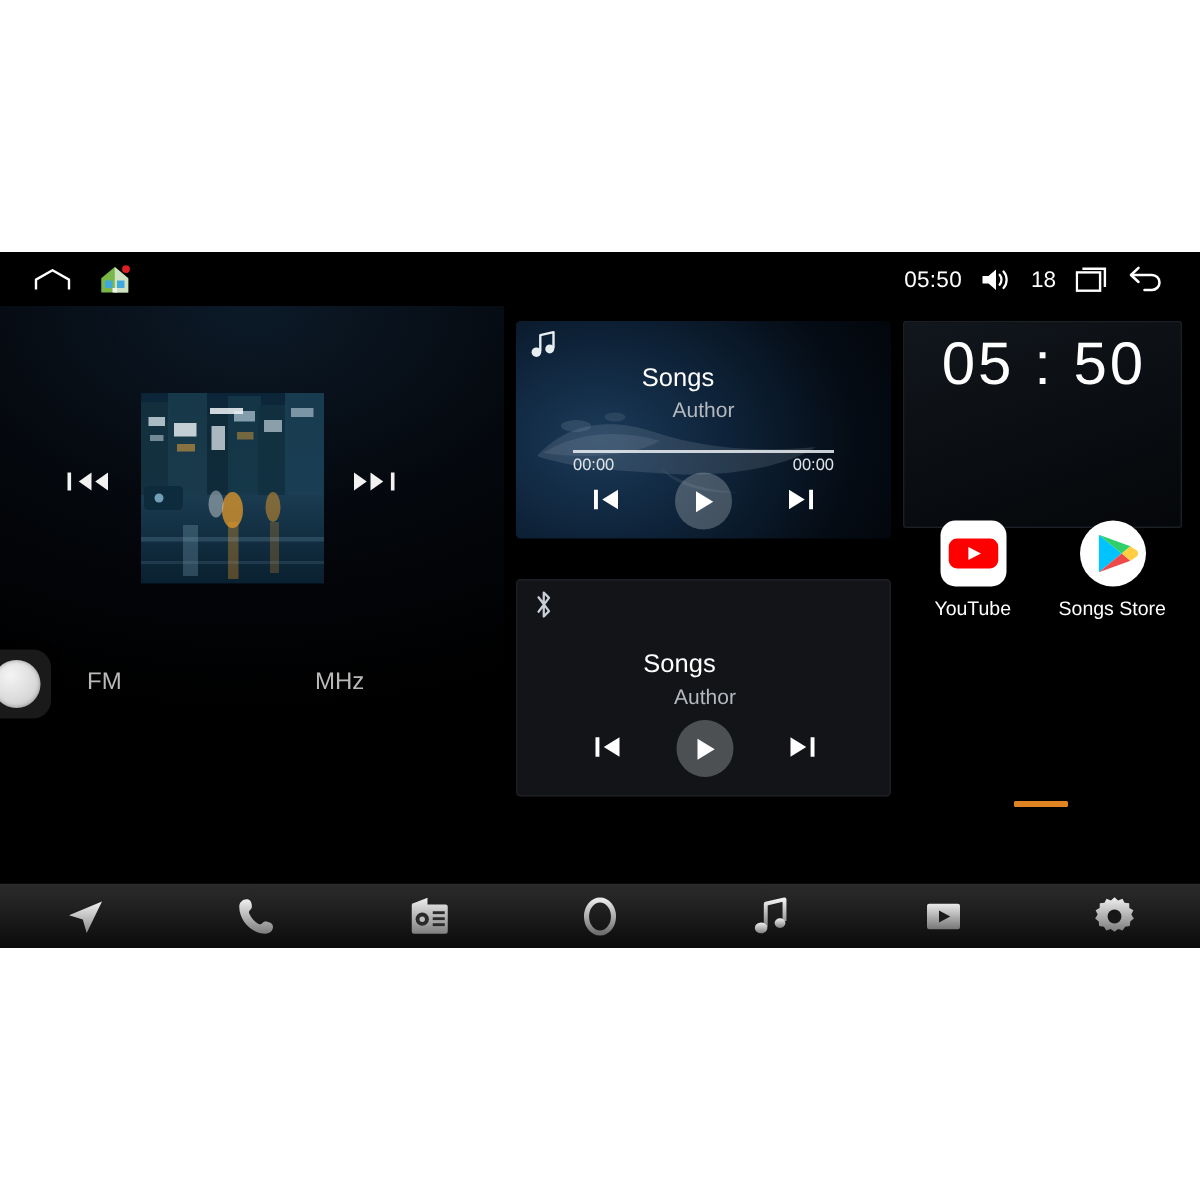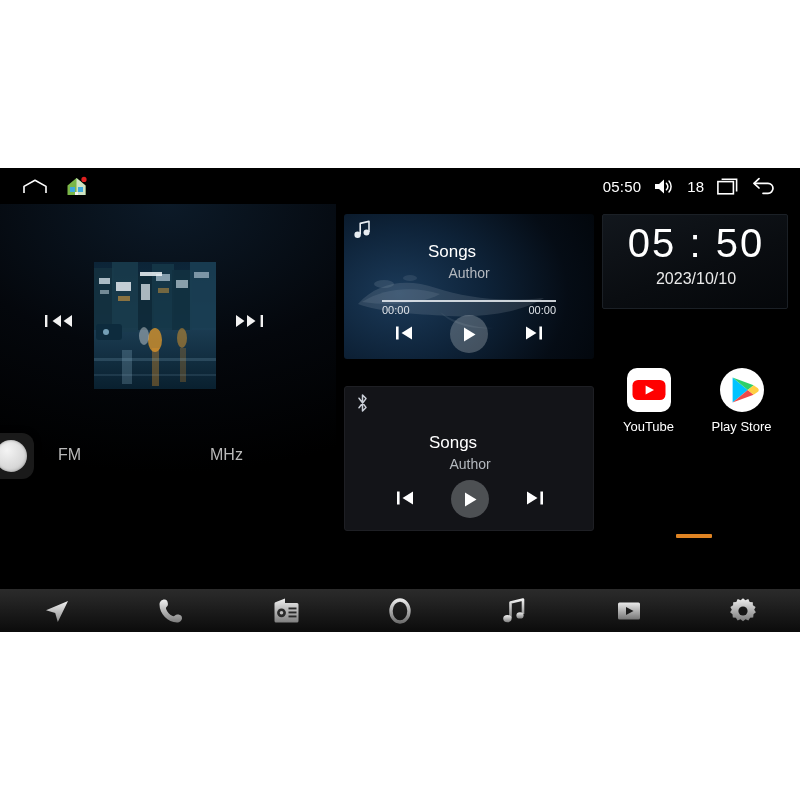--- a/index.html
+++ b/index.html
@@ -152,21 +152,21 @@
     background: #131418;
     border: 1px solid #1e1f24;
   }
   #bt-widget .w-title { top: 46px; }
   #bt-widget .w-sub { top: 69px; }
   #bt-widget .ctrl-row { bottom: 14px; }
 
   
   #clock-widget {
     position: absolute; left: 602px; top: 10px;
-    width: 186px; height: 95px;
+    width: 186px; height: 138px;
     background: linear-gradient(160deg, #12171d 0%, #0a0d11 55%, #05070a 100%);
     border: 1px solid #1b2026;
     border-radius: 2px;
   }
   #clock-time {
     position: absolute; left: 0; top: 6px; width: 186px;
     text-align: center; color: #fff;
     font-size: 40px; font-weight: 300; letter-spacing: 2px;
   }
   #clock-date {
@@ -182,21 +182,21 @@
   #app-grid {
     position: absolute; left: 602px; top: 136px;
     width: 186px; height: 190px;
     display: grid;
     grid-template-columns: 1fr 1fr;
     grid-template-rows: 1fr 1fr;
     row-gap: 2px;
   }
   .app-cell {
     display: flex; flex-direction: column;
-    align-items: center; justify-content: flex-end;
+    align-items: center; justify-content: flex-start;
     padding-top: 6px;
   }
   .app-ico { width: 46px; height: 46px; display: block; }
   .app-label {
     margin-top: 6px; color: #fff; font-size: 13px;
     text-align: center;
   }
   #page-indicator {
     position: absolute; left: 676px; top: 330px;
     width: 36px; height: 4px; background: #e08423; border-radius: 1px;
@@ -404,21 +404,20 @@
           <svg class="ico-next" viewBox="0 0 22 20">
             <path d="M4 3.5 L4 16.5 L14.5 10 Z" fill="#fff"></path>
             <rect x="17.4" y="3.5" width="2.6" height="13" fill="#fff"></rect>
           </svg>
         </span>
       </div>
     </div>
 
     <div id="clock-widget">
       <div id="clock-time">05 : 50</div>
-      <div id="clock-date">2023/10/10</div>
     </div>
 
     <div id="app-grid">
 
       <div class="app-cell">
         <span class="app-ico-wrap">
           <svg class="app-ico" viewBox="0 0 46 46">
             <rect x="1" y="1" width="44" height="44" rx="10" fill="#fff"></rect>
             <rect x="6.5" y="13" width="33" height="20" rx="5.5" fill="#ff0000"></rect>
             <path d="M19.6 18.6 L19.6 27.4 L28 23 Z" fill="#fff"></path>
@@ -431,21 +430,21 @@
       <div class="app-cell">
         <span class="app-ico-wrap">
           <svg class="app-ico" viewBox="0 0 46 46">
             <circle cx="23" cy="23" r="22" fill="#fff"></circle>
             <path d="M13.6 10.5 L28.8 23 L13.6 35.5 Z" fill="#00c3ff"></path>
             <path d="M13.6 10.5 L28.8 23 L34.6 18.2 Z" fill="#2fd06a"></path>
             <path d="M13.6 35.5 L28.8 23 L34.6 27.8 Z" fill="#ee4a4a"></path>
             <path d="M34.6 18.2 L38.6 20.9 a2.5 2.5 0 0 1 0 4.2 L34.6 27.8 L28.8 23 Z" fill="#ffce42"></path>
           </svg>
         </span>
-        <span class="app-label">Play Store</span>
+        <span class="app-label">Songs Store</span>
       </div>
 
     </div>
 
     <div id="page-indicator" style="background: rgb(224, 132, 35);"></div>
   </div>
 
   <div id="dock">
     <div class="dock-item">
       <span>

